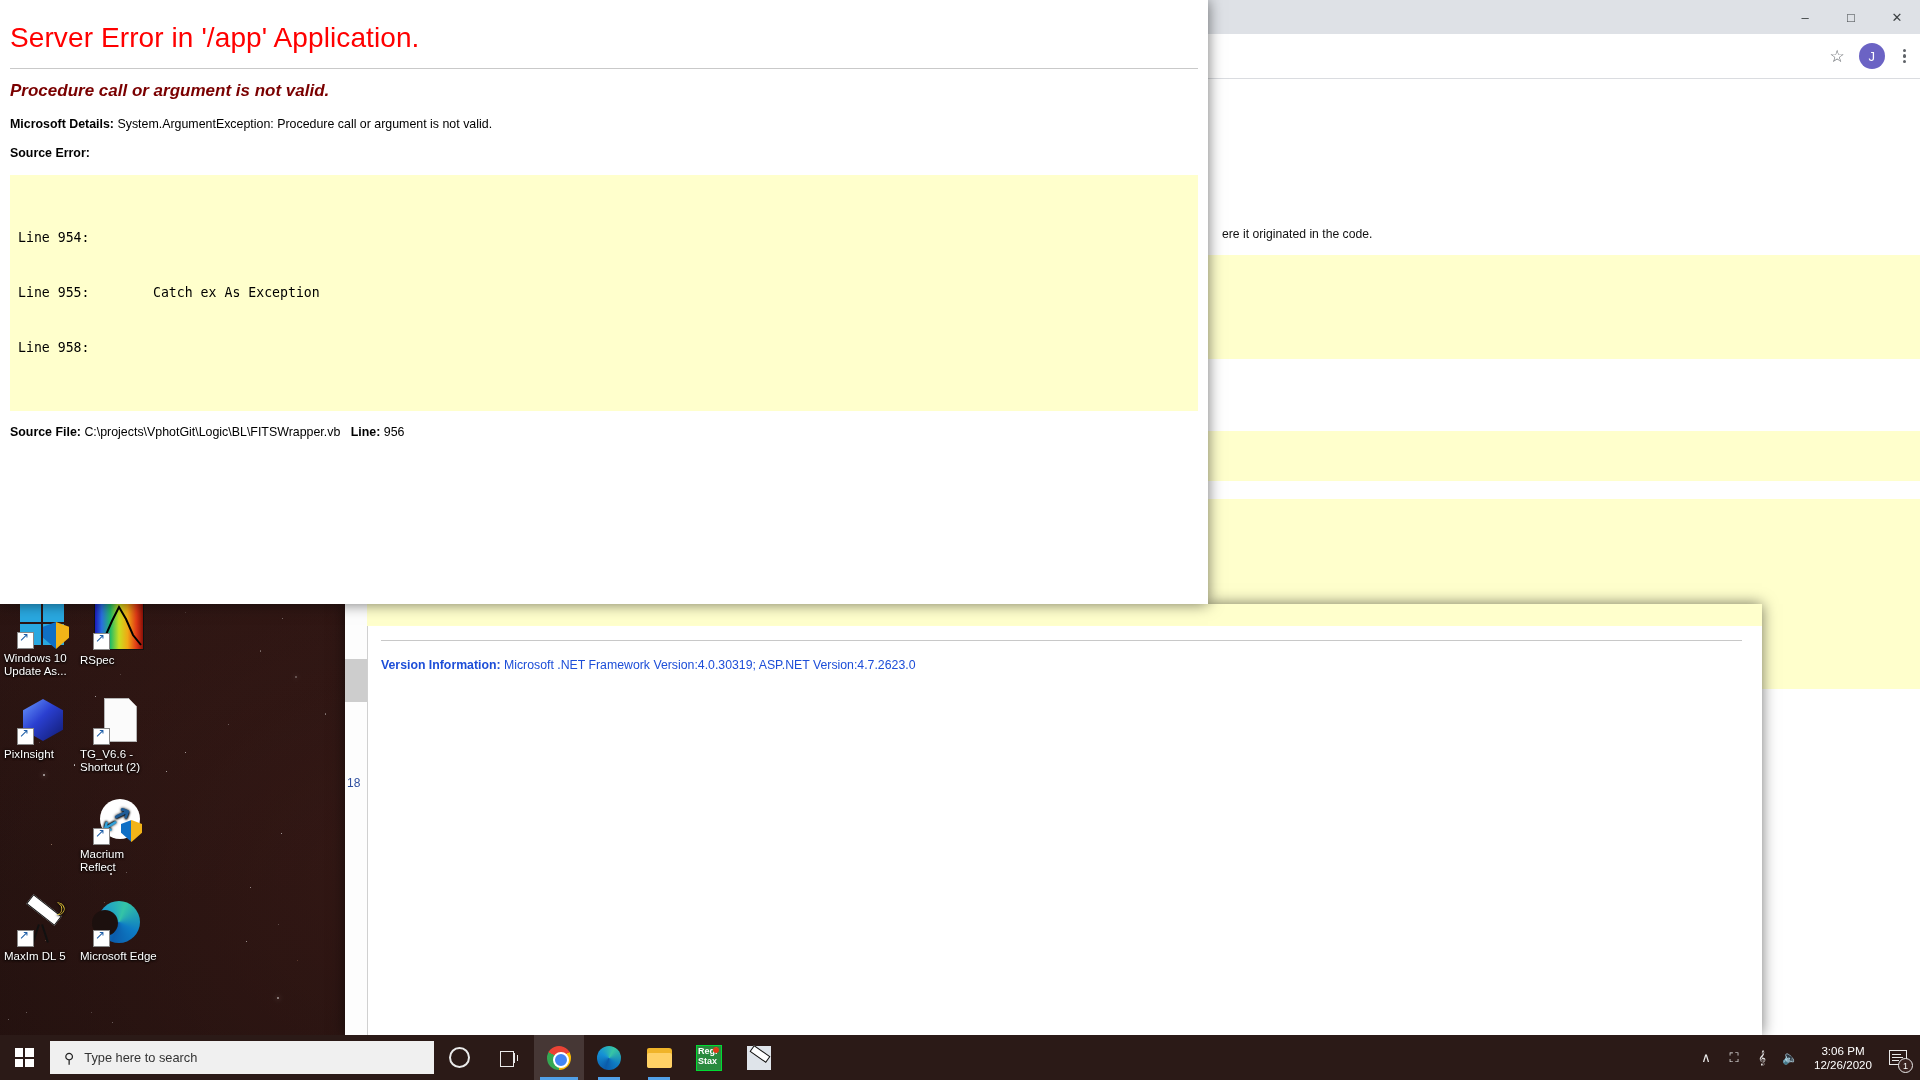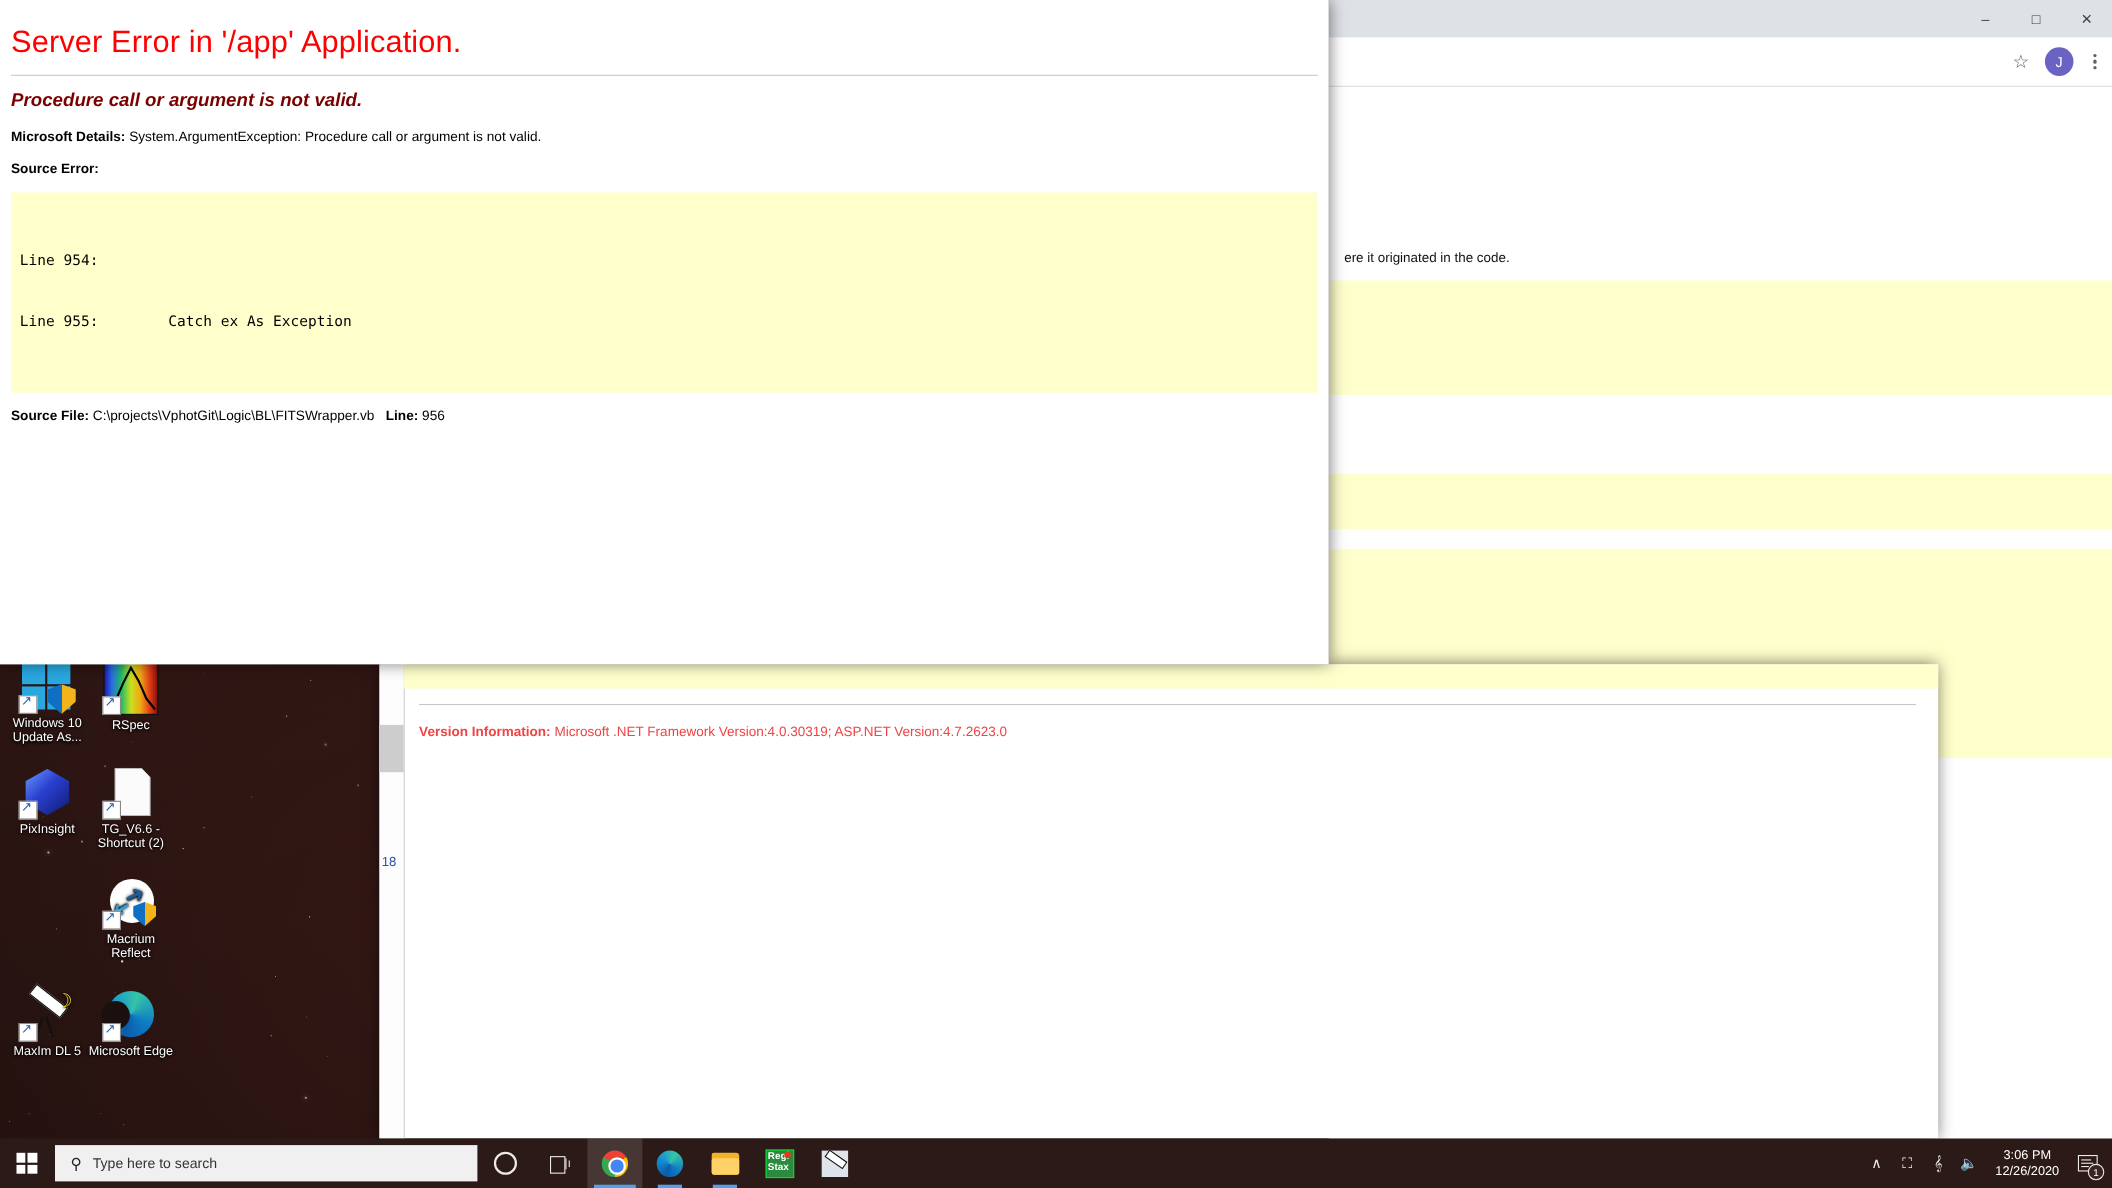--- a/index.html
+++ b/index.html
@@ -26,21 +26,20 @@
     background:#fff;
   }
 
   
   #desktop-icons {
     position:absolute; left:0; top:600px; width:170px;
   }
   .dicon {
     position:absolute;
     width: 78px;
-    text-align:center;
     color:#fff;
     font-size:11.5px;
     line-height:13px;
     text-shadow: 0 1px 2px rgba(0,0,0,0.95), 0 0 3px rgba(0,0,0,0.9);
   }
   .dicon .glyph {
     width:48px; height:48px; margin:0 auto 4px auto; position:relative;
   }
   .dicon .shortcut-arrow {
     position:absolute; left:-2px; bottom:-1px; width:15px; height:15px;
@@ -166,21 +165,21 @@
   }
   .back-mono {
     position:absolute; font-family:"DejaVu Sans Mono", monospace;
     font-size:13.4px; color:#000; white-space:nowrap;
   }
 
   
   #mid-win { left:345px; top:604px; width:1417px; height:431px; background:#fff; }
   #mid-win .mid-band { position:absolute; left:0; right:0; background:#ffffcc; }
   #mid-win .mid-rule { position:absolute; left:8px; right:8px; height:1px; background:#c8c8c8; }
-  #mid-win .mid-ver { position:absolute; font-size:12.3px; color:#ef4444; white-space:nowrap; }
+  #mid-win .mid-ver { position:absolute; font-size:12.3px; color:#1d4ed8; white-space:nowrap; }
   #mid-win .mid-scroll {
     position:absolute; left:0; top:0; width:22px; height:431px; background:#fdfdfd;
     border-right:1px solid #d0d0d0;
   }
   #mid-win .mid-thumb {
     position:absolute; left:0; top:55px; width:22px; height:43px; background:#cdcdcd;
   }
   #mid-win .mid-num {
     position:absolute; left:2px; top:172px; font-size:12px; color:#2f4f9f;
   }
@@ -836,20 +835,21 @@
       <span>System.ArgumentException: Procedure call or argument is not valid.</span>
     </p>
 
     <p class="p-line">
       <b>Source Error:</b>
     </p>
 
     <div class="codeblock">
       <div class="lead"><span>Line 954:</span><span></span></div>
       <div class="lead"><span>Line 955:</span><span>        Catch ex As Exception</span></div>
+      <div class="lead"><span>Line 958:</span><span></span></div>
     </div>
 
     <p class="p-line">
       <b>Source File:</b>
       <span>C:\projects\VphotGit\Logic\BL\FITSWrapper.vb</span>
       &nbsp;&nbsp;<b>Line:</b>
       <span>956</span>
     </p>
 
 

